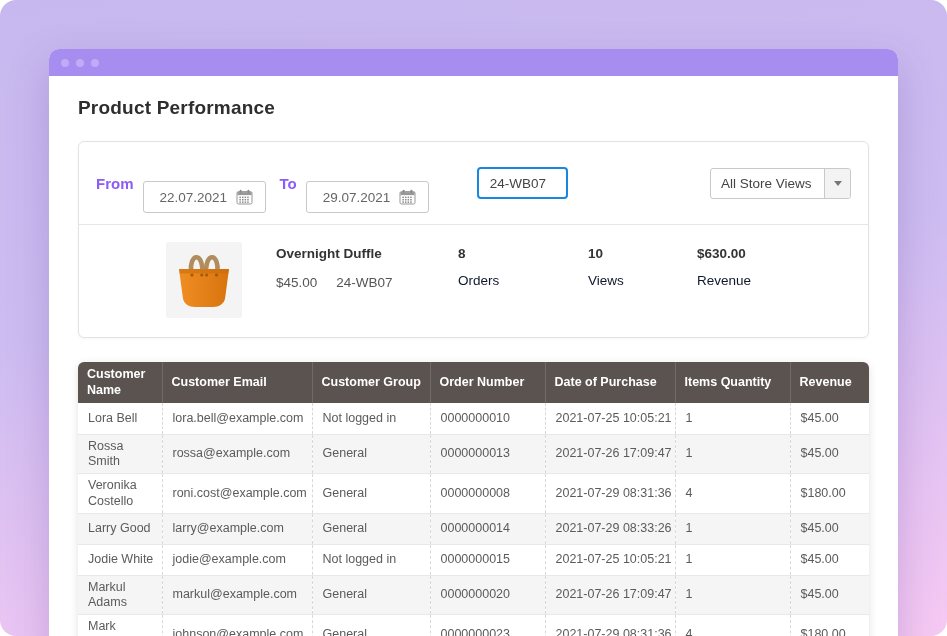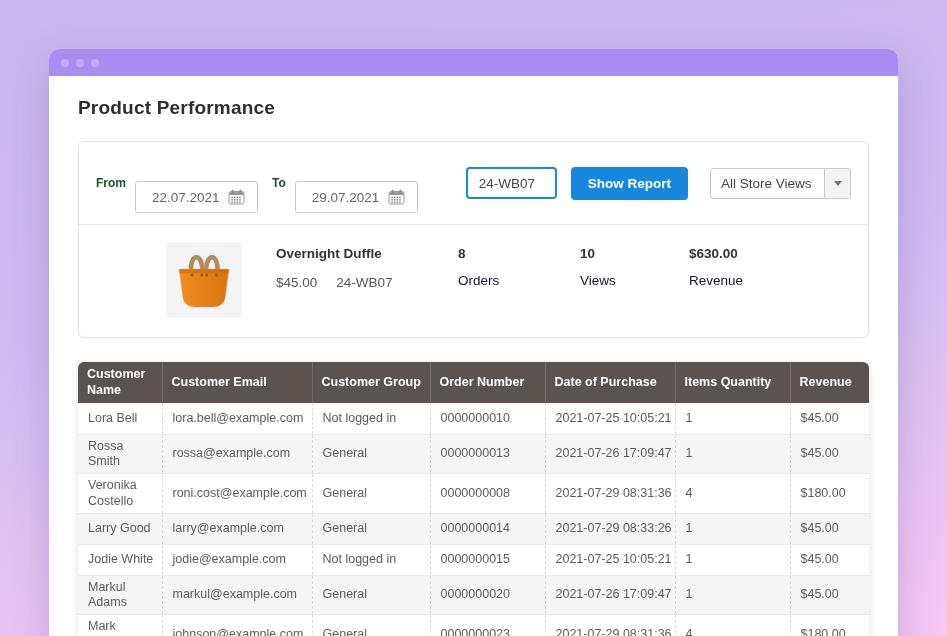--- a/index.html
+++ b/index.html
@@ -1,38 +1,39 @@
 <!DOCTYPE html>
 <html><head>
 <meta charset="utf-8">
 <style>
   * { margin:0; padding:0; box-sizing:border-box; }
   html,body { width:947px; height:636px; }
   body { font-family:"Liberation Sans", sans-serif; }
   .stage {
     position:relative; width:947px; height:636px; overflow:hidden;
     background:linear-gradient(172deg,#c7b8ef 0%, #cdbcf1 45%, #f6c9f3 100%);
+    border-radius:16px;
   }
   .window {
     position:absolute; left:49px; top:49px; width:849px; height:640px;
     background:#ffffff; border-radius:10px 10px 0 0;
     box-shadow:0 16px 40px rgba(92,60,150,.25);
   }
   .titlebar {
     height:27px; background:#a78df0; border-radius:10px 10px 0 0;
     display:flex; align-items:center; padding-left:12px; gap:7px;
   }
   .dot { width:8px; height:8px; border-radius:50%; background:#c2abf6; }
   .content { padding:0 29px; }
   h1.page-title { margin-top:21px; font-size:19px; color:#2e2e2e; font-weight:bold; letter-spacing:.2px; }
 
   
   .filter-card { margin-top:22px; border:1px solid #e2e2e2; border-radius:6px; background:#fff; box-shadow:0 1px 3px rgba(0,0,0,.04); }
   .filter-row { display:flex; align-items:center; padding:11px 17px; border-bottom:1px solid #e6e6e6; }
-  .flabel { font-weight:bold; font-size:12px; color:#14532d; margin-right:9px; }
+  .flabel { font-weight:bold; font-size:15px; color:#8b5cf6; margin-right:9px; }
   .flabel.to { margin-left:14px; }
   .date-field {
     display:flex; align-items:center; justify-content:flex-start;
     width:123px; height:32px; padding:0 8px 0 16px;
     border:1px solid #c9c9c9; border-radius:3px; background:#fff;margin-top:28px;
   }
   .date-field input { border:none; outline:none; width:76px; font-size:13.5px; color:#666; font-family:inherit; background:transparent; }
   .cal-btn { display:flex; align-items:center; cursor:pointer; }
   .sku-input {
     margin-left:48px; width:91px; height:32px; padding:0 11px;
@@ -49,21 +50,21 @@
   .caret-box { width:26px; align-self:stretch; border-left:1px solid #c9c9c9; background:#f3f3f3; border-radius:0 3px 3px 0; display:flex; align-items:center; justify-content:center; }
   .caret { width:0; height:0; border-left:4px solid transparent; border-right:4px solid transparent; border-top:5px solid #777; }
 
   .product-row { display:flex; align-items:flex-start; padding:17px 17px 19px 87px; }
   .product-image { width:76px; height:76px; border-radius:2px; overflow:hidden; flex:none; }
   .product-info { margin-left:34px; width:182px; padding-top:4px; }
   .product-name { font-weight:bold; font-size:13.5px; color:#333; }
   .product-meta { margin-top:14px; font-size:13.5px; color:#555; display:flex; gap:19px; }
   .stat { padding-top:4px; }
   .stat.s1 { width:122px; }
-  .stat.s2 { width:109px; }
+  .stat.s2 { width:109px;margin-left:8px; }
   .stat-value { font-weight:bold; font-size:13.5px; color:#333; }
   .stat-label { margin-top:12px; font-size:13.5px; color:#0f172a; }
 
   
   .table-card { margin-top:24px; border-radius:6px; overflow:hidden; box-shadow:0 2px 8px rgba(0,0,0,.12); }
   table { width:100%; border-collapse:collapse; table-layout:fixed; }
   thead th {
     background:#5a534f; color:#fff; font-size:12.5px; font-weight:bold;
     text-align:left; padding:5px 9px; height:37px; vertical-align:middle;
     border-left:1px solid #716b67; white-space:nowrap; line-height:1.25;
@@ -144,21 +145,20 @@
                   <rect x="3.4" y="12.4" width="1.5" height="1.5"></rect>
                     <rect x="6.0" y="12.4" width="1.5" height="1.5"></rect>
                     <rect x="8.6" y="12.4" width="1.5" height="1.5"></rect>
                     <rect x="11.2" y="12.4" width="1.5" height="1.5"></rect>
                 </g>
               </svg>
             </span>
           </div>
 
           <input class="sku-input" value="24-WB07" style="">
-          <button class="show-report">Show Report</button>
 
           <div class="select">
             <span class="val">All Store Views</span>
             <span class="caret-box">
                 <i class="caret"></i>
               </span>
           </div>
         </div>
 
         <div class="product-row">

